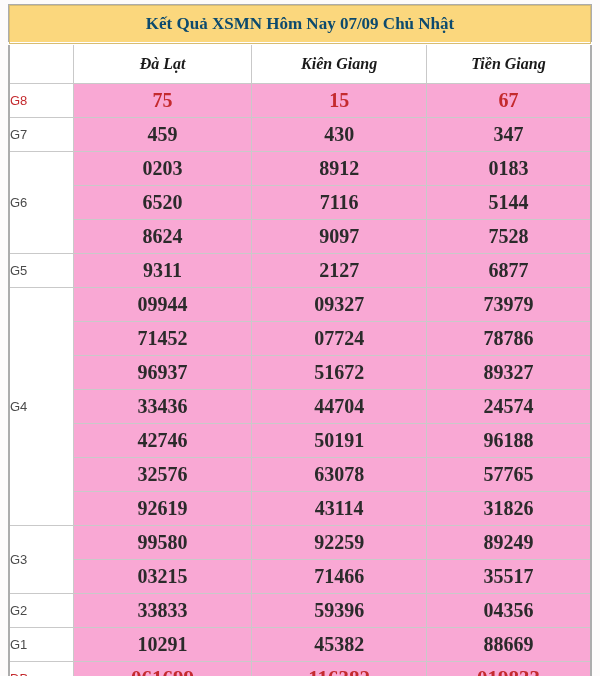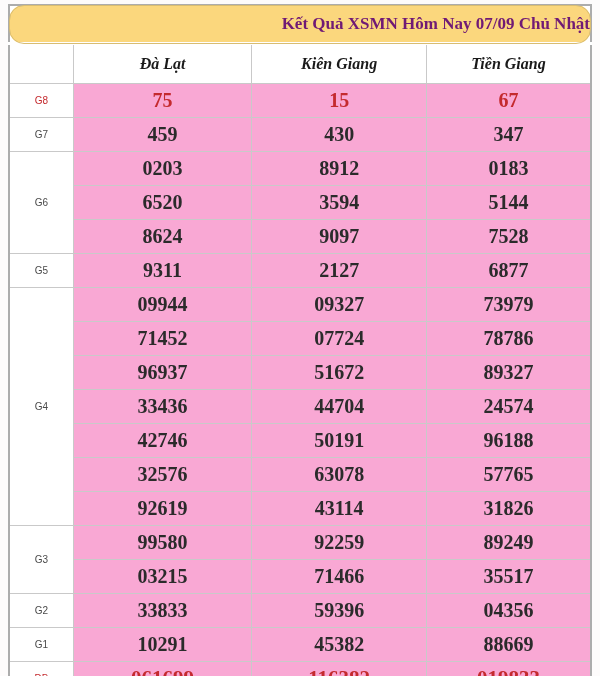--- a/index.html
+++ b/index.html
@@ -25,45 +25,43 @@
   col.c-label  { width: 64px;  }
   col.c-dalat  { width: 178px; }
   col.c-kg     { width: 174px; }
   col.c-tg     { width: 164px; }
 
   td, th { border: 1px solid #c9c9c9; padding: 0; }
 
   .title-cell {
     background: #fbd77d;
     height: 36px;
-    text-align: right;
+    text-align: center;
     vertical-align: middle;
     font-size: 17px;
     font-weight: bold;
-    color: #701a75;
+    color: #0c4a6e;
     border-bottom: 3px solid #ffffff;
     outline: 1px solid #d9bd71;
     outline-offset: -1px;
-    border-radius: 15px;
   }
   .col-header {
     height: 38px;
     text-align: center;
     vertical-align: middle;
     font-size: 16px;
     font-weight: bold;
     color: #1a1a1a;
     background: #ffffff;
     font-style: italic;
   }
   td.label {
     font-family: "Liberation Sans", sans-serif;
-    font-size: 10px;
+    font-size: 13px;
     color: #4a4a4a;
-    text-align: center;
     vertical-align: middle;
     background: #ffffff;
   }
   td.val {
     height: 33px;
     text-align: center;
     vertical-align: middle;
     font-size: 20px;
     font-weight: bold;
     color: #2b2b2b;
@@ -109,21 +107,21 @@
           <td class="val">347</td>
         </tr>
         <tr>
           <td class="label" rowspan="3">G6</td>
           <td class="val">0203</td>
           <td class="val">8912</td>
           <td class="val">0183</td>
         </tr>
         <tr>
           <td class="val">6520</td>
-          <td class="val">3594</td>
+          <td class="val">7116</td>
           <td class="val">5144</td>
         </tr>
         <tr>
           <td class="val">8624</td>
           <td class="val">9097</td>
           <td class="val">7528</td>
         </tr>
         <tr>
           <td class="label" rowspan="1">G5</td>
           <td class="val">9311</td>

